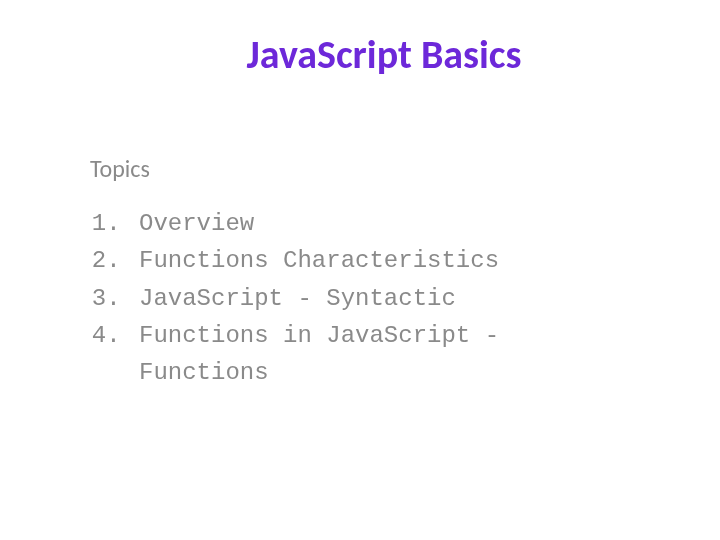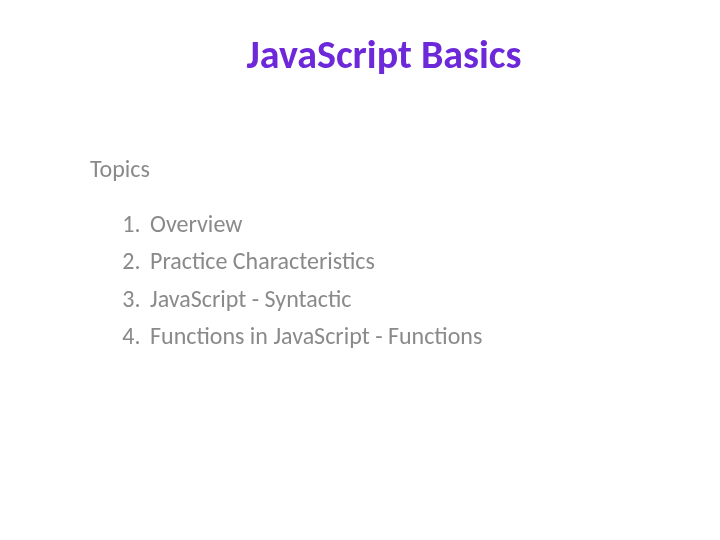--- a/index.html
+++ b/index.html
@@ -36,35 +36,36 @@
     width: 540px;
     color: #8a8a8a;
     font-size: 24px;
     line-height: 1.55;
   }
   .topics-label {
     font-weight: 400;
     margin-bottom: 18px;
   }
   ol.topics {
-    margin: 16px;
+    margin: 5px;
     padding-left: 40px;
     list-style-type: decimal;
+    font-family: Liberation Mono, monospace;
   }
   ol.topics li {
     padding-left: 4px;
   }
 </style>
 </head>
 <body>
 
 <div class="slide">
   <div class="title">JavaScript Basics</div>
   <div class="body-area">
     <div class="topics-label">Topics</div>
     <ol class="topics">
       <li>Overview</li>
-      <li>Practice Characteristics</li>
+      <li>Functions Characteristics</li>
       <li>JavaScript - Syntactic</li>
       <li>Functions in JavaScript - Functions</li>
     </ol>
   </div>
 </div>
 
 </body></html>

